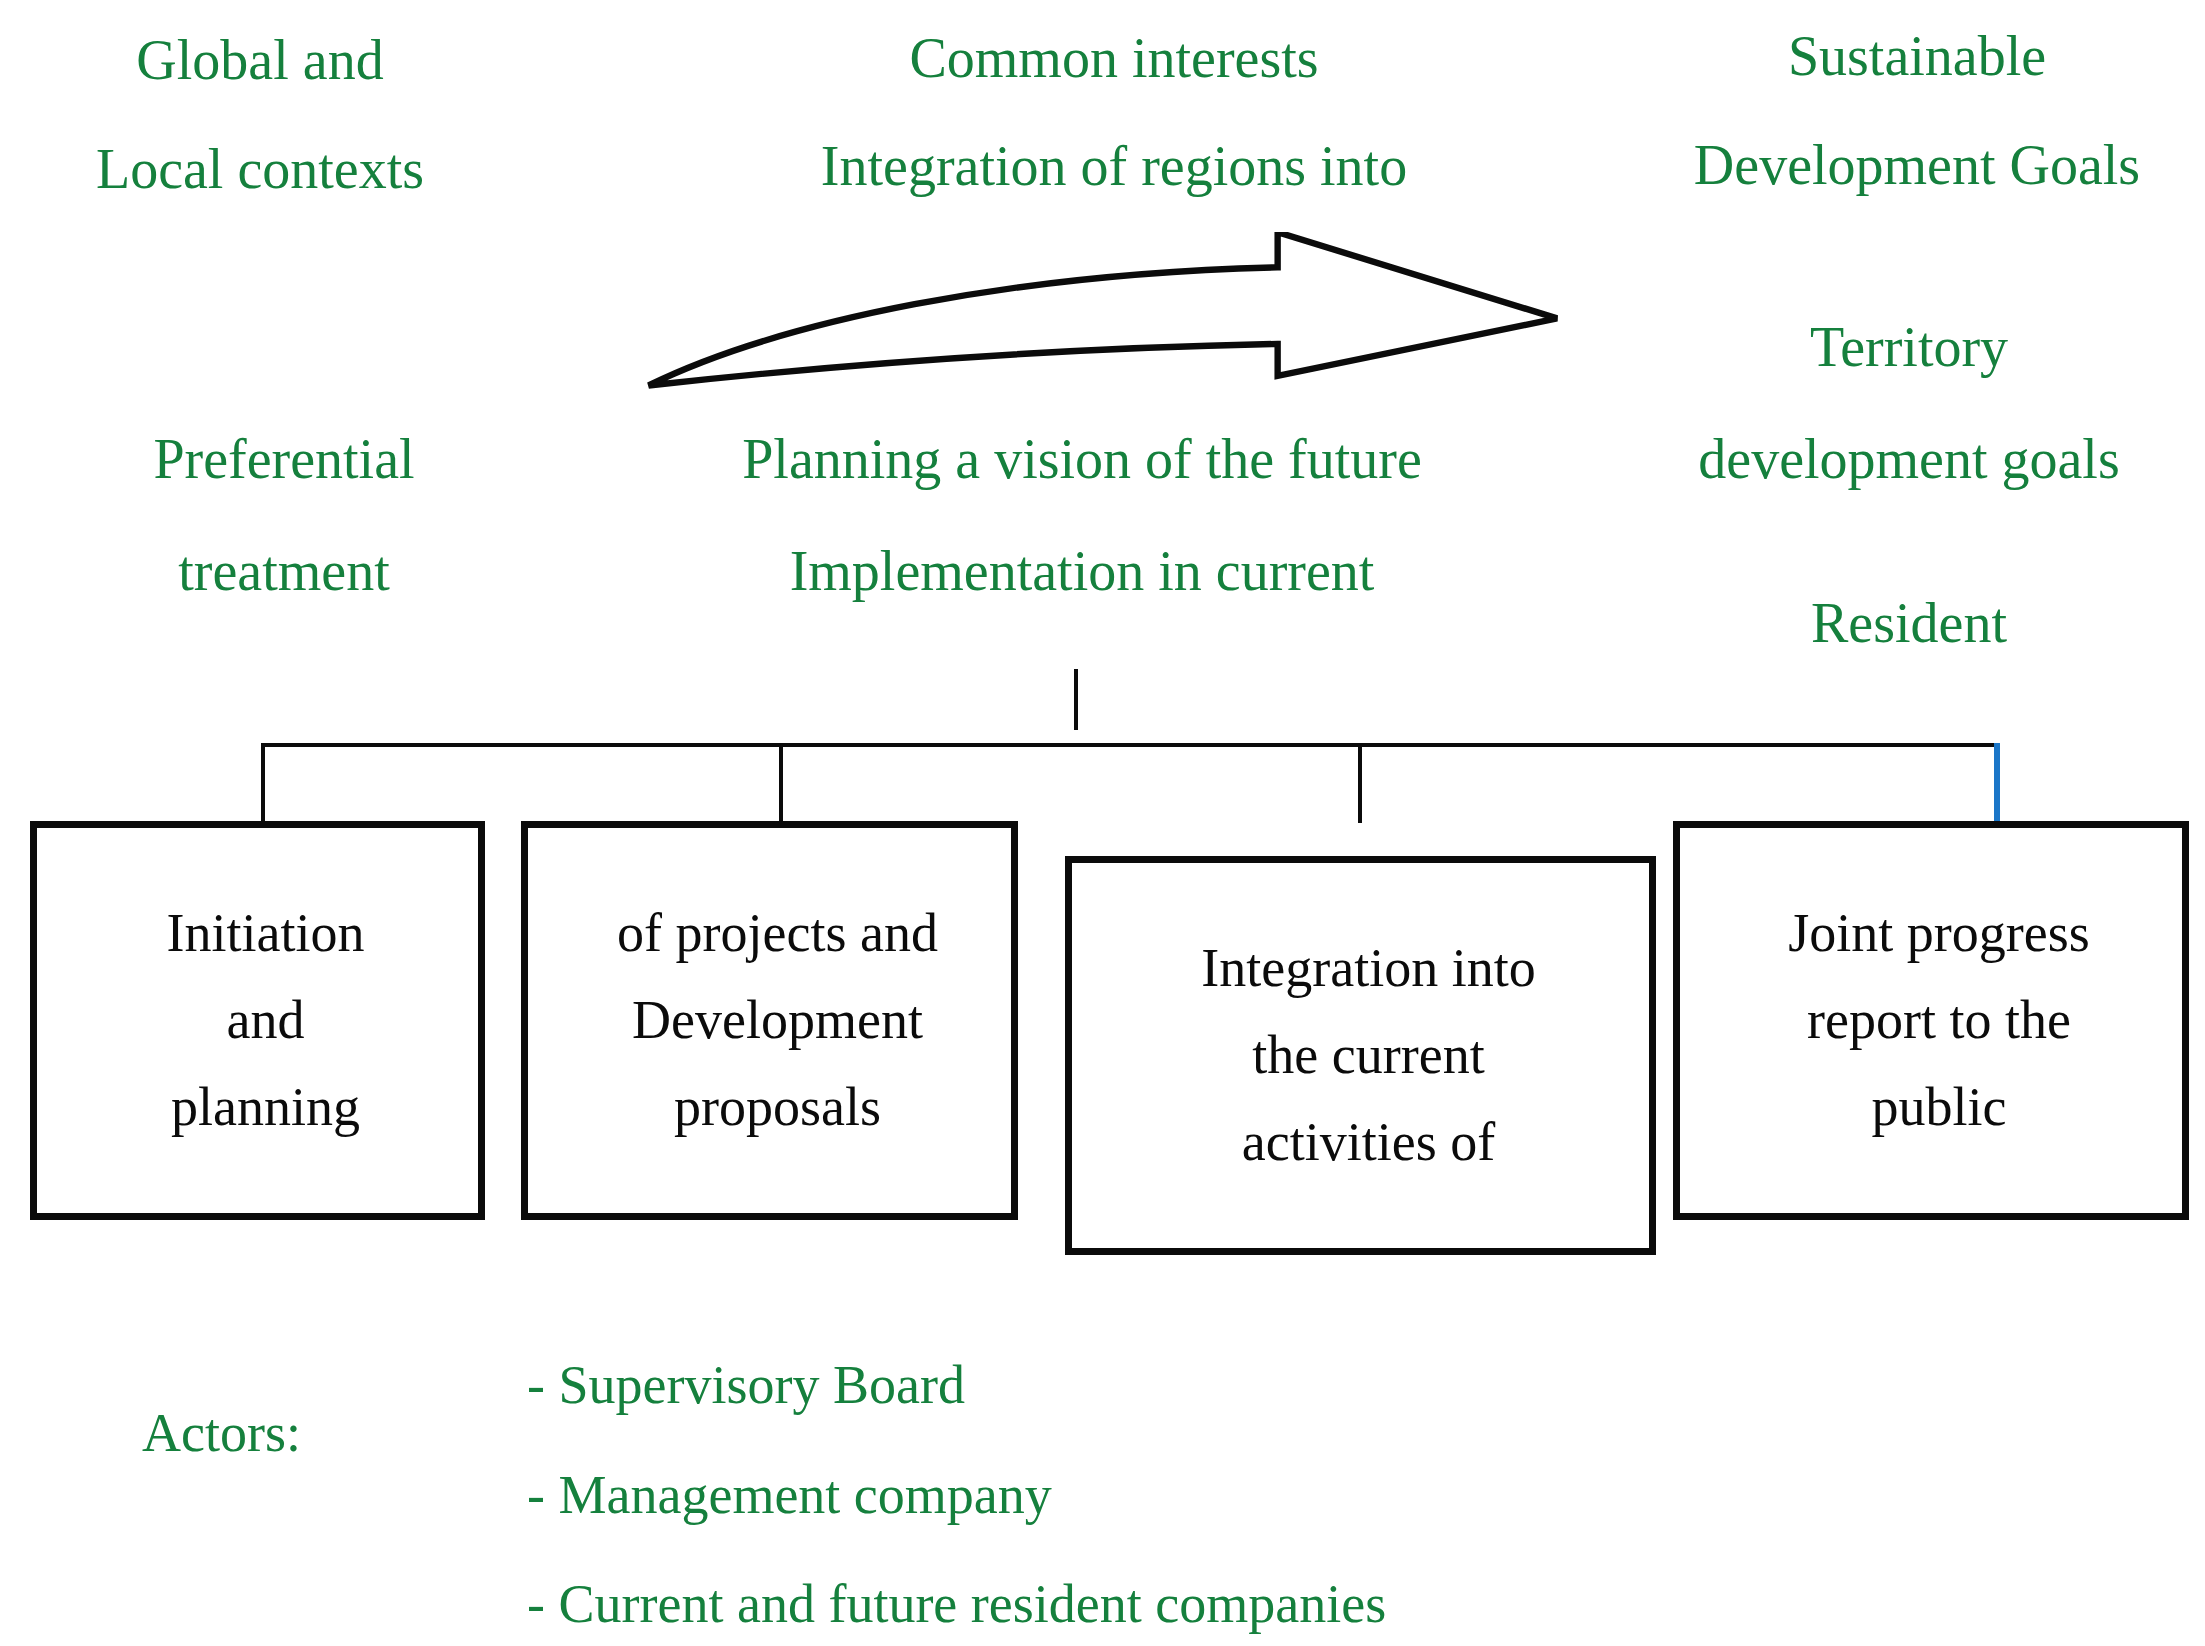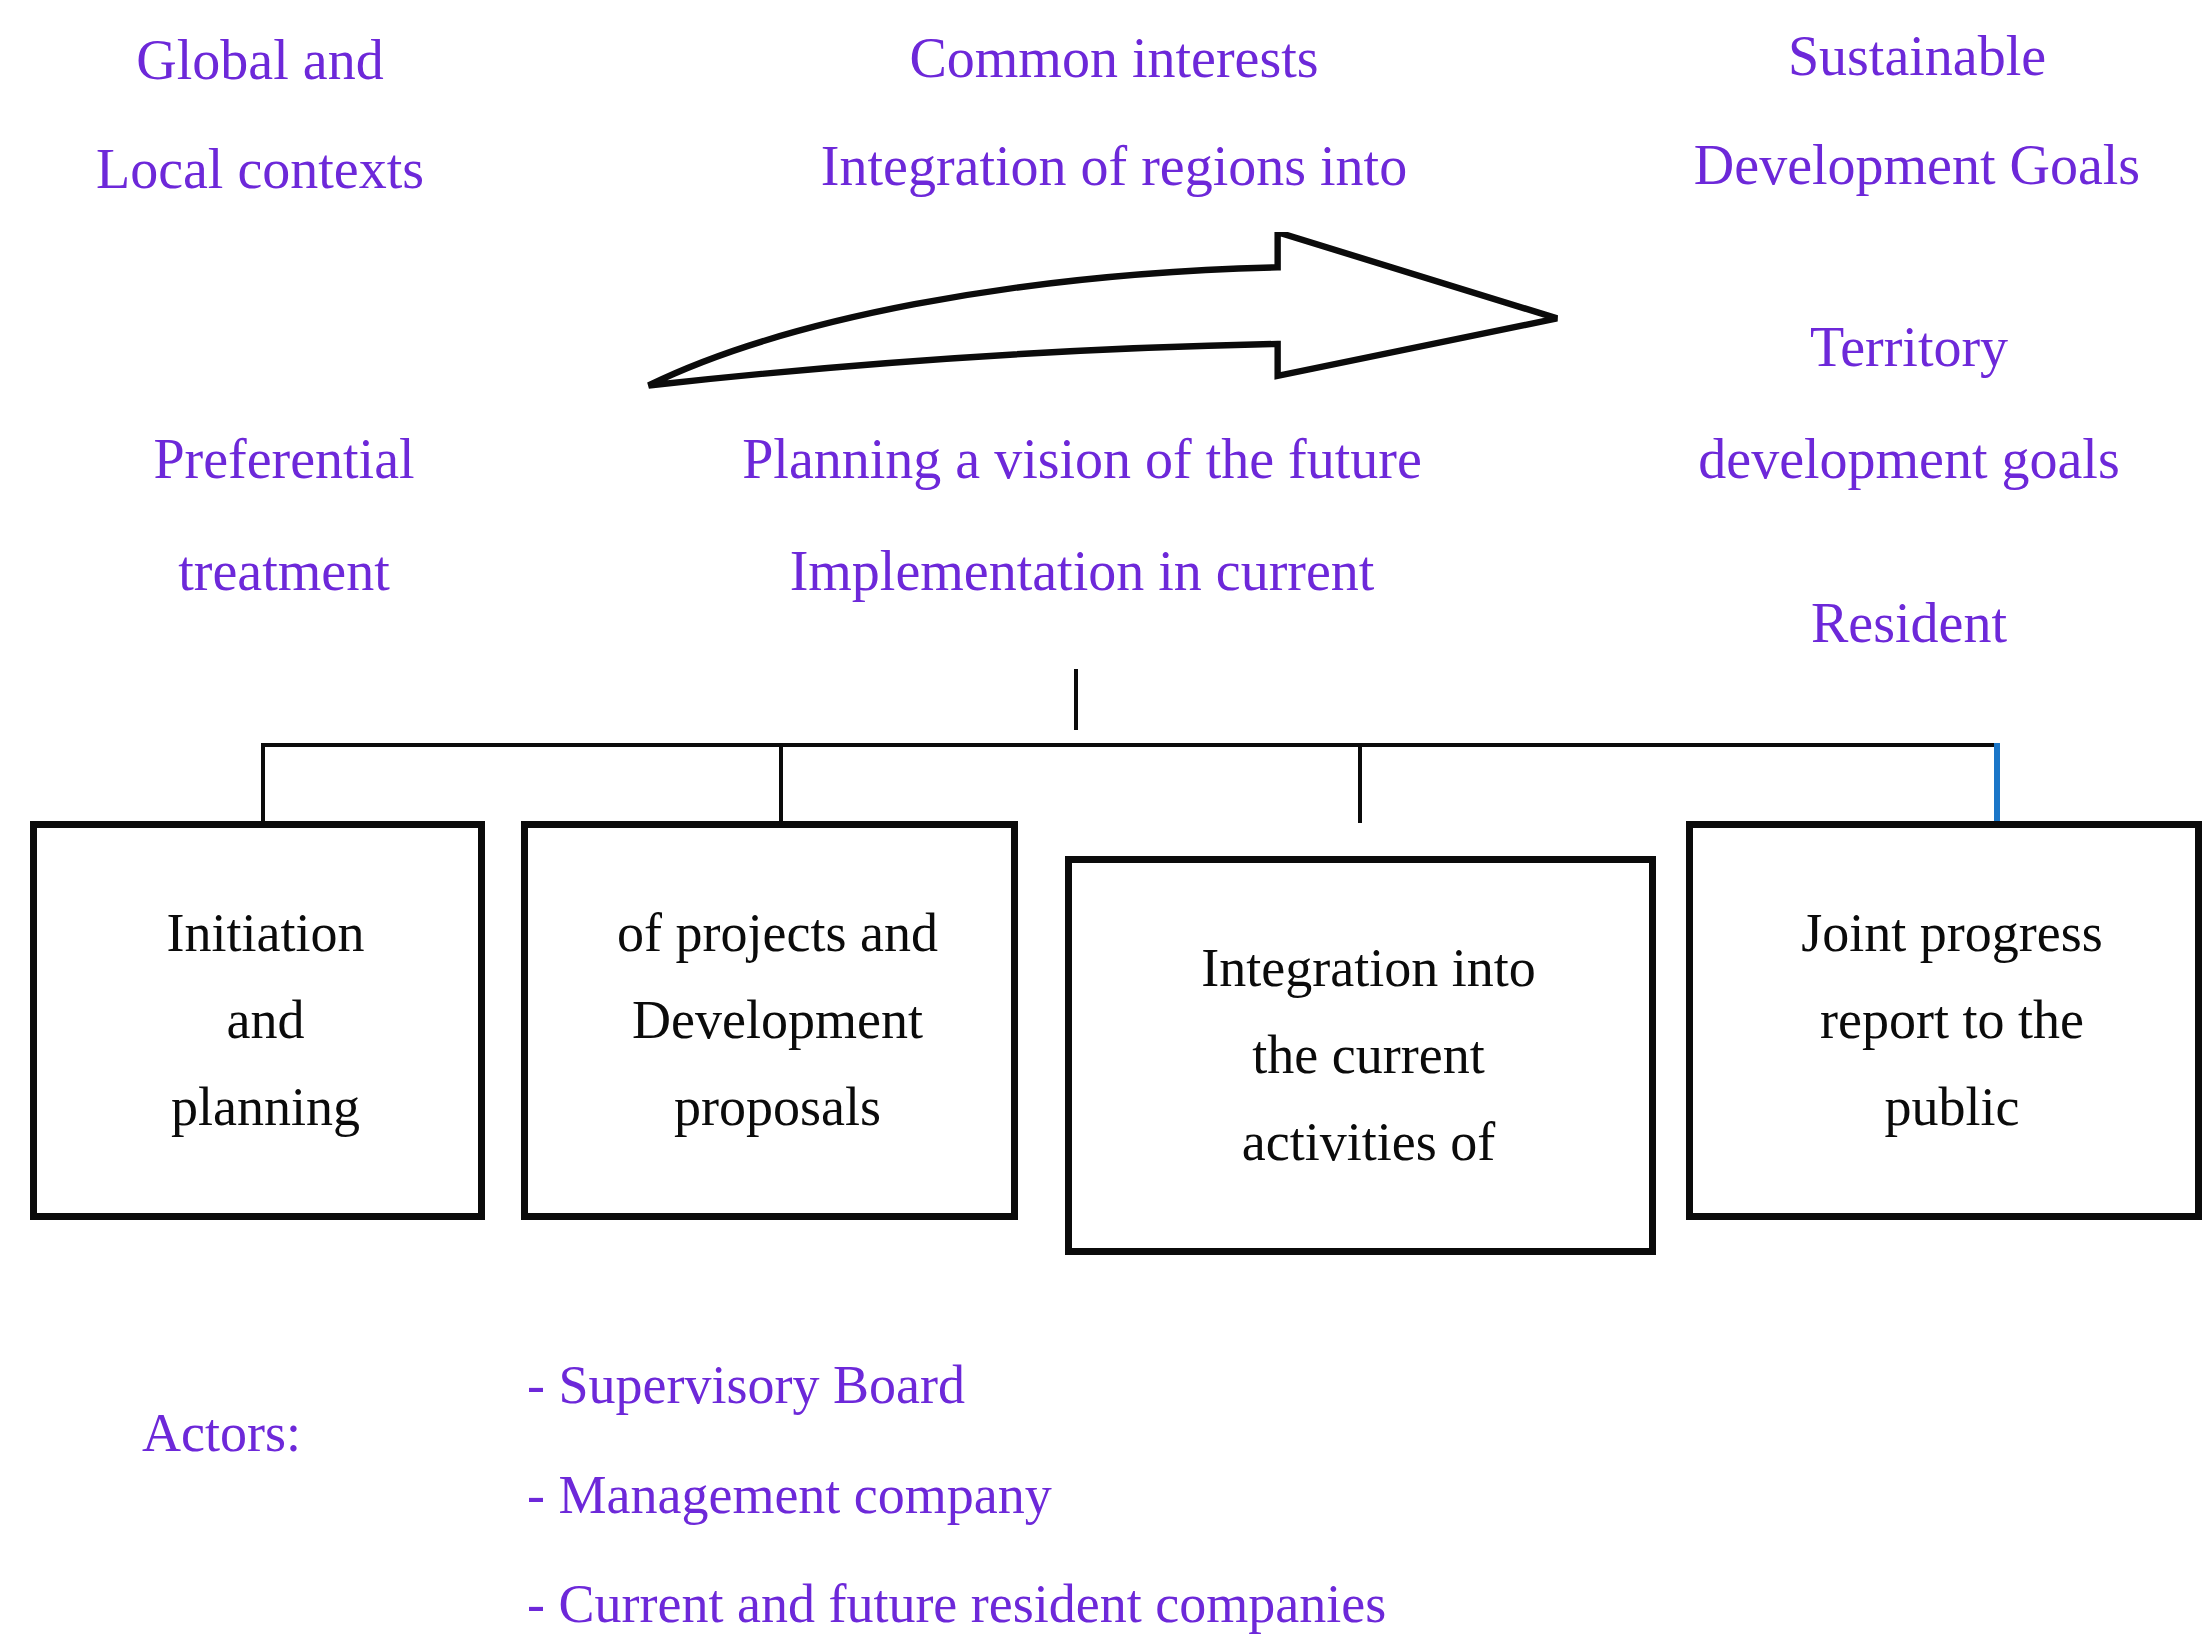--- a/index.html
+++ b/index.html
@@ -14,21 +14,21 @@
   #canvas {
     position: relative;
     width: 2205px;
     height: 1646px;
     background: #ffffff;
     overflow: hidden;
   }
   .txt {
     position: absolute;
     white-space: nowrap;
-    color: #6d28d9;
+    color: #15803d;
     line-height: 1;
   }
   .t-top   { font-size: 56px; }
   .t-mid   { font-size: 56px; }
   .t-actor { font-size: 54px; }
 
   
   .ctr { transform: translateX(-50%); }
 
   
@@ -142,21 +142,21 @@
   </div>
 
   <div class="pbox" style="left:1065px; top:821px; width:591px; height:399px;margin-top:35px;">
     <div class="pbox-lines">
       <span>Integration into</span>
       <span>the current</span>
       <span>activities of</span>
     </div>
   </div>
 
-  <div class="pbox" style="left:1673px; top:821px; width:516px; height:399px;margin-left:13px;">
+  <div class="pbox" style="left:1673px; top:821px; width:516px; height:399px;">
     <div class="pbox-lines">
       <span>Joint progress</span>
       <span>report to the</span>
       <span>public</span>
     </div>
   </div>
 
   <div class="txt t-actor" id="actors-label">Actors:</div>
 
   <div class="txt t-actor actor-item" style="top:1358px;">- Supervisory Board</div>

